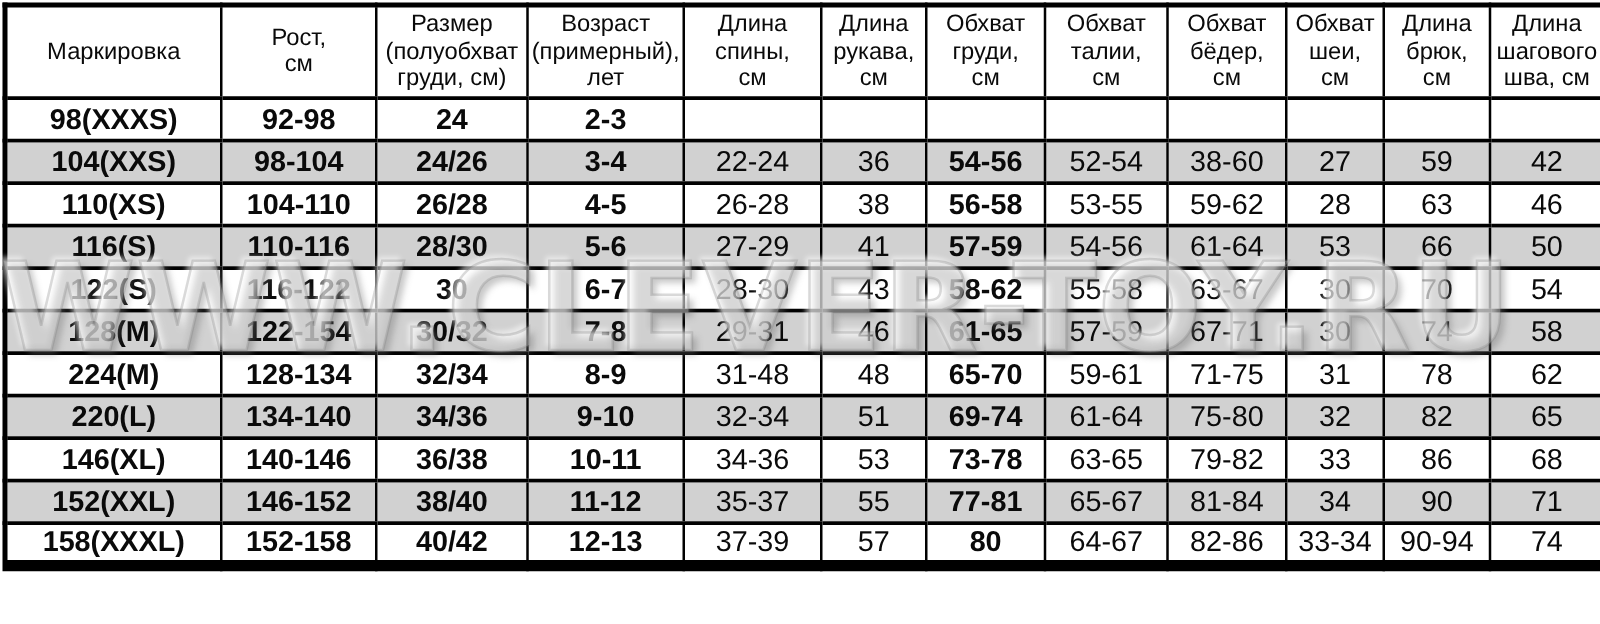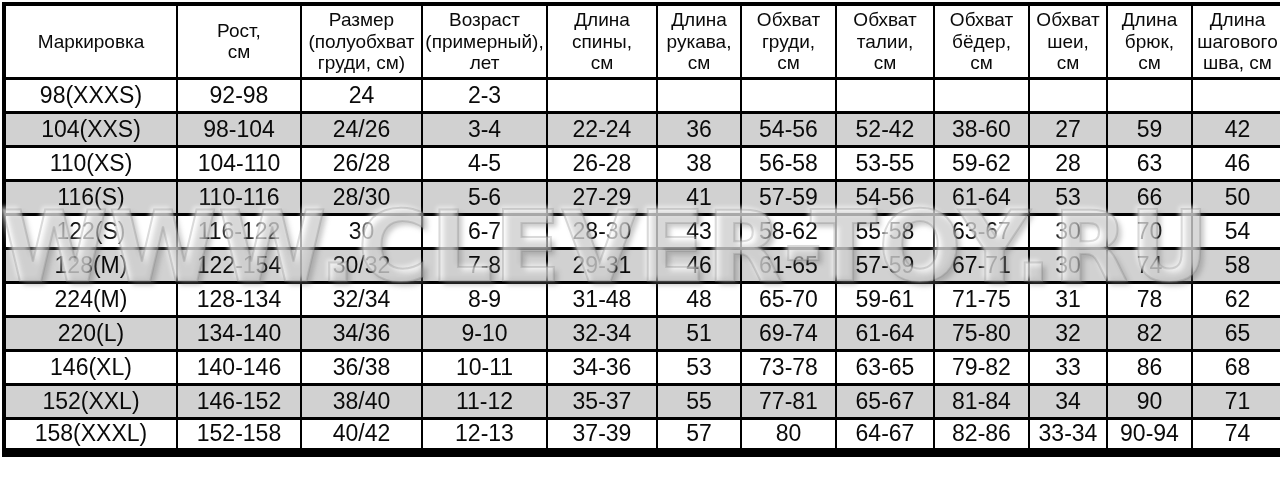--- a/index.html
+++ b/index.html
@@ -28,21 +28,21 @@
   thead tr{height:74px;}
   th{
     font-weight:400;
     font-size:19px;
     line-height:1.12;
     white-space:pre-line;
   }
   tbody tr{height:34px;background:#ffffff;}
   tbody tr:nth-child(even){background:var(--stripe,#d1d1d1);}
   td{font-size:23px;font-weight:400;line-height:1;}
-  td:nth-child(-n+4), td:nth-child(7){font-weight:400;}
+  td:nth-child(-n+4), td:nth-child(7){font-weight:700;}
 
   .watermark{
     position:absolute;
     left:0; top:190px;
     width:100%;
     text-align:left;
     font-family:"DejaVu Sans",sans-serif;
     font-weight:700;
     font-size:98px;
     letter-spacing:1px;
@@ -127,21 +127,21 @@
           <td></td>
         </tr>
         <tr>
           <td>104(XXS)</td>
           <td>98-104</td>
           <td>24/26</td>
           <td>3-4</td>
           <td>22-24</td>
           <td>36</td>
           <td>54-56</td>
-          <td>52-42</td>
+          <td>52-54</td>
           <td>38-60</td>
           <td>27</td>
           <td>59</td>
           <td>42</td>
         </tr>
         <tr>
           <td>110(XS)</td>
           <td>104-110</td>
           <td>26/28</td>
           <td>4-5</td>

